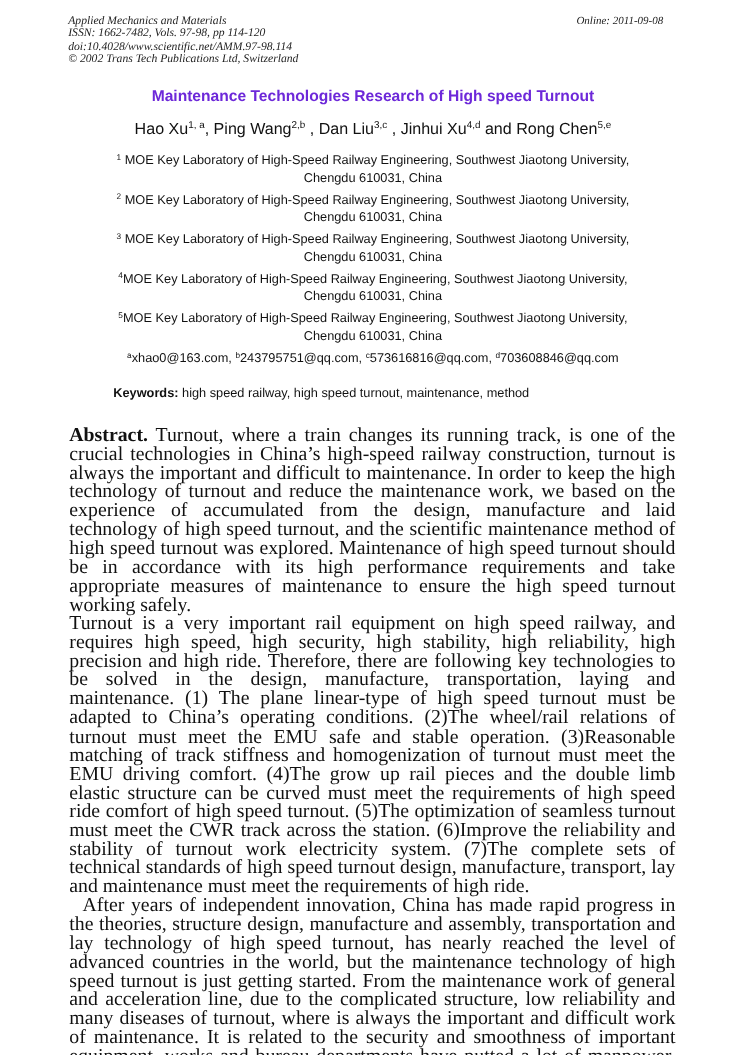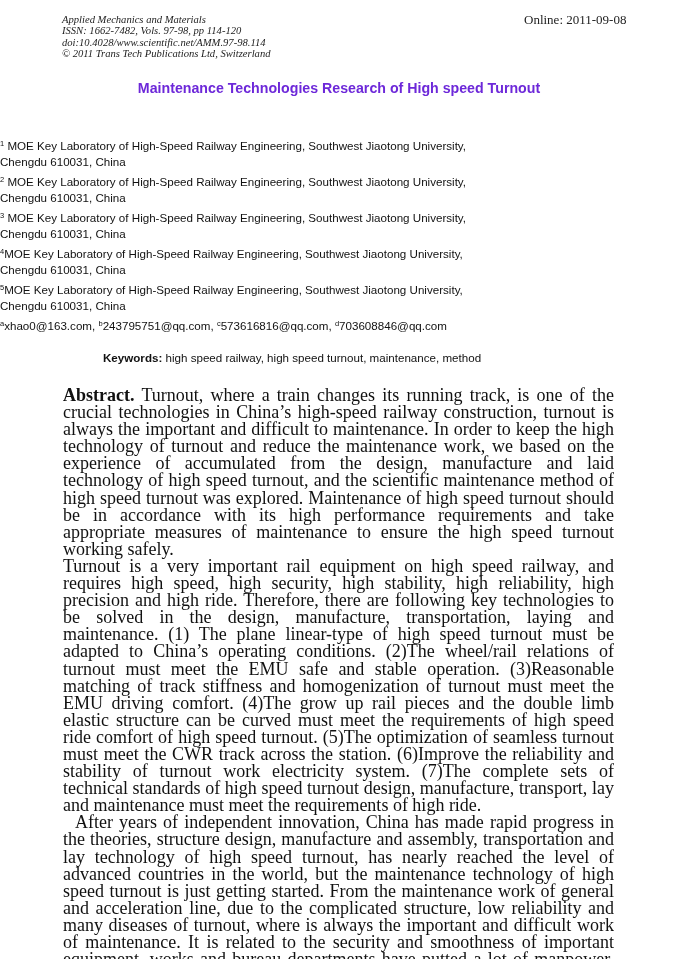--- a/index.html
+++ b/index.html
@@ -7,39 +7,39 @@
   .page { position: absolute; left: 0; top: 0; width: 678px; height: 809px; }
 
   .hdr-left {
     position: absolute; left: 62px; top: 14px;
     font-family: "Liberation Serif", serif; font-style: italic;
     font-size: 10.6px; line-height: 11.4px; color: #222;
   }
   .hdr-left div { white-space: nowrap; }
   .hdr-right {
     position: absolute; left: 524px; top: 14px;
-    font-family: "Liberation Serif", serif; 
-    font-size: 13px; line-height: 11.4px; color: #222; white-space: nowrap;
+    font-family: "Liberation Serif", serif; font-style: italic;
+    font-size: 10px; line-height: 11.4px; color: #222; white-space: nowrap;
   }
 
   .title {
     position: absolute; left: 0; width: 678px; top: 80px; text-align: center;
     font-family: "Liberation Sans", sans-serif; font-weight: bold;
     font-size: 14.2px; color: #6d28d9;
   }
   .authors {
     position: absolute; left: 0; width: 678px; top: 110px; text-align: center;
     font-family: "Liberation Sans", sans-serif; font-size: 14.6px; color: #111;
   }
   .authors sup { font-size: 9px; vertical-align: 6px; line-height: 0; }
 
   .affils {
     position: absolute; left: 0; width: 678px; top: 138px;
     font-family: "Liberation Sans", sans-serif; font-size: 11.6px; color: #111;
-    text-align: left;
+    text-align: center;
   }
   .affil { line-height: 15.5px; margin-bottom: 5px; }
   .affil sup { font-size: 7.5px; vertical-align: 4px; line-height: 0; }
   .emails { line-height: 15.5px; margin-top: 0px; }
   .emails sup { font-size: 7.5px; vertical-align: 4px; line-height: 0; }
 
   .keywords {
     position: absolute; left: 63px; top: 351px;
     font-family: "Liberation Sans", sans-serif; font-size: 11.6px; color: #111; white-space: nowrap;
   }
@@ -57,26 +57,29 @@
 </style>
 </head>
 <body>
 
 <div class="page">
 
   <div class="hdr-left">
     <div>Applied Mechanics and Materials</div>
     <div>ISSN: 1662-7482, Vols. 97-98, pp 114-120</div>
     <div>doi:10.4028/www.scientific.net/AMM.97-98.114</div>
-    <div>© 2011 Trans Tech Publications Ltd, Switzerland</div>
+    <div>© 2002 Trans Tech Publications Ltd, Switzerland</div>
   </div>
   <div class="hdr-right">Online: 2011-09-08</div>
 
   <div class="title">Maintenance Technologies Research of High speed Turnout</div>
 
+  <div class="authors">
+    <span>Hao Xu</span><sup>1, a</sup><span>, </span><span>Ping Wang</span><sup>2,b</sup><span> , </span><span>Dan Liu</span><sup>3,c</sup><span> , </span><span>Jinhui Xu</span><sup>4,d</sup><span> and </span><span>Rong Chen</span><sup>5,e</sup>
+  </div>
 
   <div class="affils">
     <div class="affil">
       <sup>1</sup><span> MOE Key Laboratory of High-Speed Railway Engineering, Southwest Jiaotong University,</span><br>
       <span>Chengdu 610031, China</span>
     </div>
     <div class="affil">
       <sup>2</sup><span> MOE Key Laboratory of High-Speed Railway Engineering, Southwest Jiaotong University,</span><br>
       <span>Chengdu 610031, China</span>
     </div>

